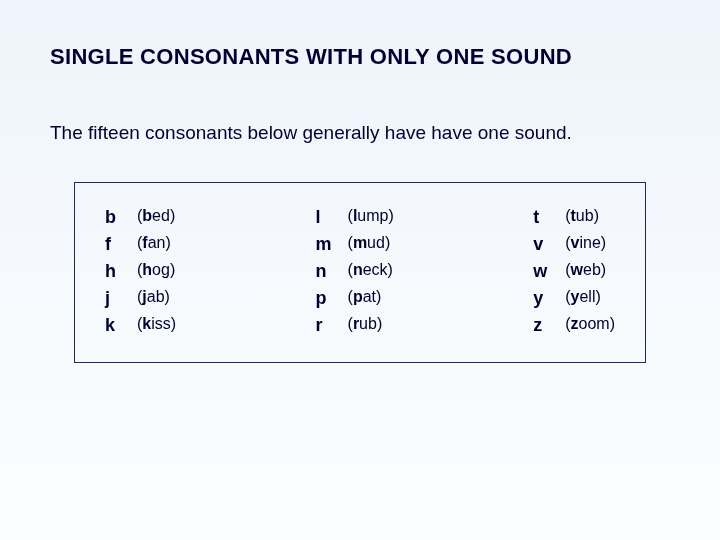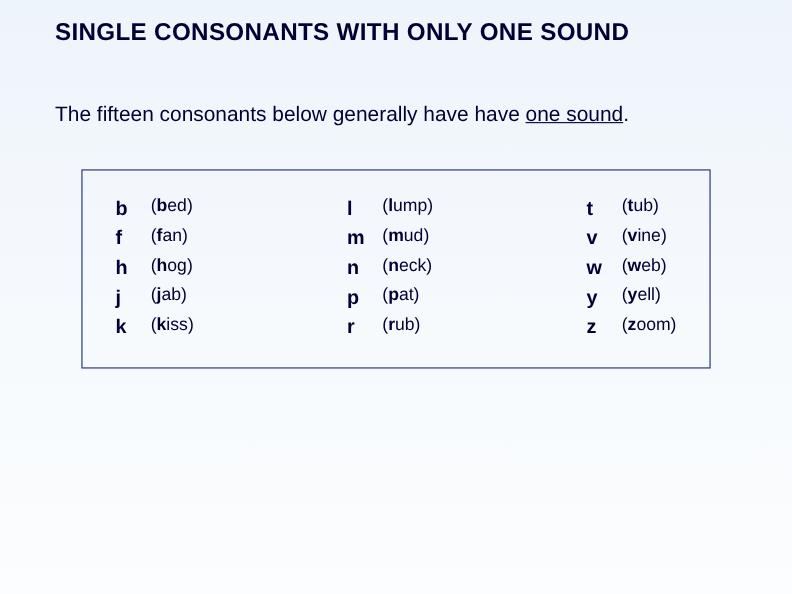--- a/index.html
+++ b/index.html
@@ -8,34 +8,33 @@
     width: 720px;
     height: 540px;
     font-family: Verdana, Geneva, sans-serif;
     background: linear-gradient(to bottom, #eef4fb 0%, #f7fafd 60%, #fbfdfe 100%);
     color: #000033;
   }
   .slide {
     box-sizing: border-box;
     width: 720px;
     height: 540px;
-    padding: 16px 50px 40px 50px;
+    padding: 44px 50px 40px 50px;
   }
   .title {
     font-weight: bold;
     font-size: 22px;
     letter-spacing: 0.3px;
     margin-bottom: 52px;
   }
   .intro {
     font-size: 19px;
     margin-bottom: 38px;
   }
   .intro .underline {
-    text-decoration: underline;
   }
   .box {
     margin: 0 24px;
     border: 1.5px solid #1a2b6b;
     padding: 24px 30px 26px 30px;
     display: flex;
     justify-content: space-between;
   }
   .col {
     display: grid;

